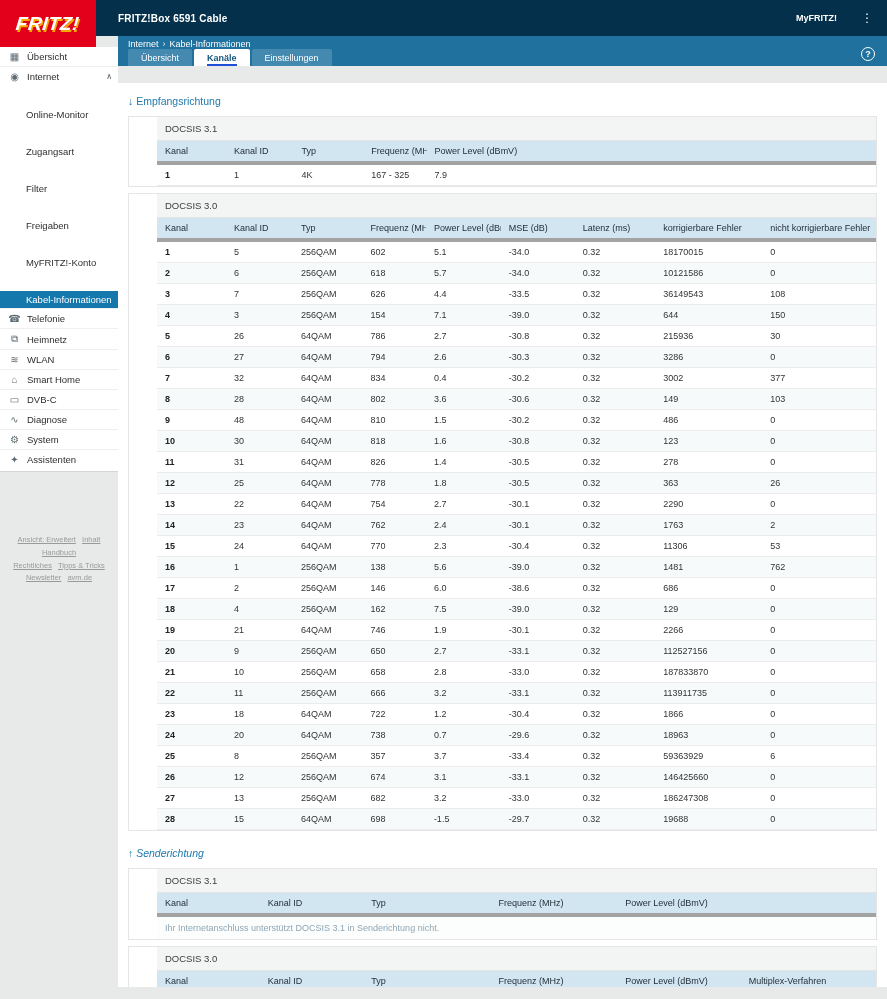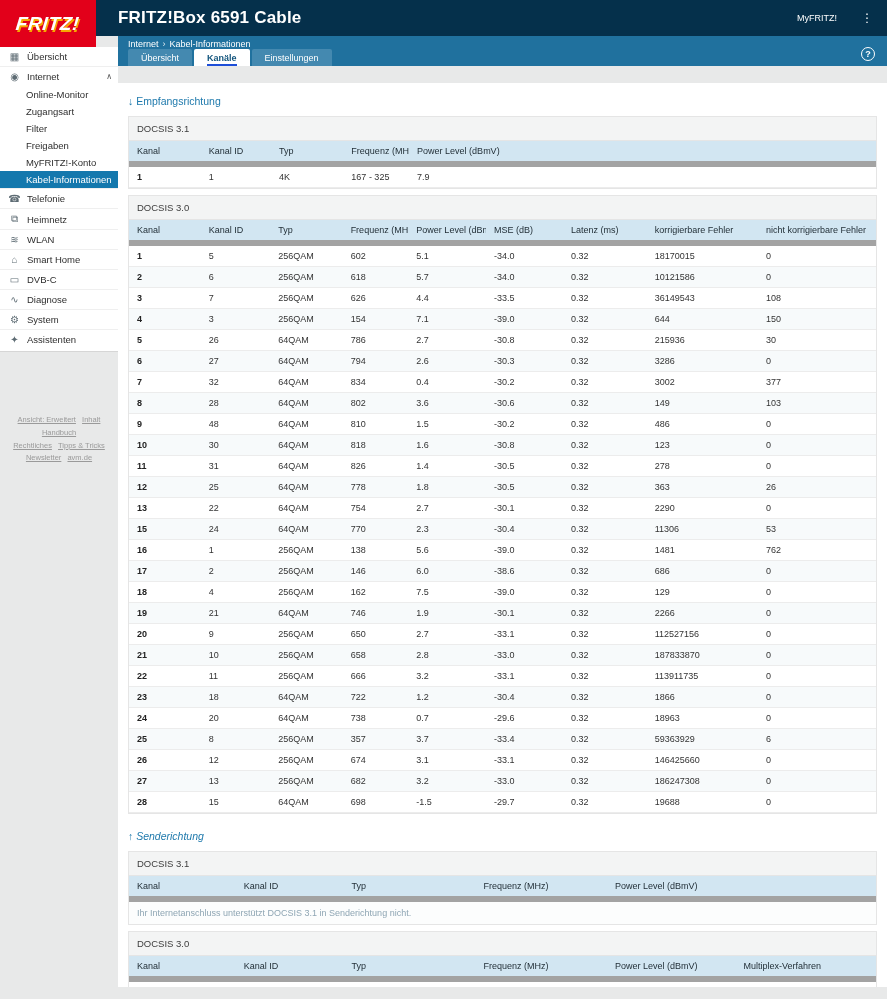--- a/index.html
+++ b/index.html
@@ -3,22 +3,22 @@
 <meta charset="utf-8">
 <style>
   * { margin:0; padding:0; box-sizing:border-box; }
   html,body { background:#e8e9e9; }
   body { font-family:"Liberation Sans", sans-serif; }
   #page { position:relative; width:887px; height:999px; background:#e8e9e9; overflow:hidden; }
 
   
   .topbar { position:absolute; top:0; left:0; right:0; height:36px; background:#05304b;
             display:flex; align-items:center; padding-left:118px; padding-right:10px; z-index:4; }
-  .topbar .title { color:#fff; font-size:17px; font-weight:bold; letter-spacing:.2px; }
-  .topbar .myfritz { margin-left:auto; margin-right:20px; color:#fff; font-size:9px; font-weight:normal; cursor:pointer; }
+  .topbar .title { color:#fff; font-size:10px; font-weight:bold; letter-spacing:.2px; }
+  .topbar .myfritz { margin-left:auto; margin-right:20px; color:#fff; font-size:9px; font-weight:bold; cursor:pointer; }
   .topbar .dots { color:#fff; font-size:12px; cursor:pointer; padding:0 4px; }
 
   .logo { position:absolute; top:0; left:0; width:96px; height:47px; background:#e2001a; z-index:6;
           display:flex; align-items:center; justify-content:center; cursor:pointer; }
   .logo span { color:#fff; font-style:italic; font-weight:bold; font-size:19px; letter-spacing:.5px;
                text-shadow:1.5px 1.5px 0 #f6a800; transform:skewX(-6deg); }
 
   
   .bluebar { position:absolute; top:36px; left:118px; right:0; height:30px; background:#20719e; z-index:3; }
   .breadcrumb { padding:3px 10px 0; color:#fff; font-size:9px; }
@@ -32,34 +32,34 @@
 
   
   .sidebar { position:absolute; top:47px; left:0; width:118px; bottom:0; z-index:2; }
   .side-menu { background:#fff; border-bottom:1px solid #d6d6d6; padding-bottom:2px; }
   .side-item { display:flex; align-items:center; gap:6px; padding:4px 6px 4px 8px; font-size:9.5px; color:#2e2e2e;
                cursor:pointer; border-top:1px solid #efefef; min-height:18px; }
   .side-item:first-child { border-top:none; }
   .s-icon { width:13px; text-align:center; color:#5d6b73; font-size:10px; flex:0 0 13px; }
   .chev { margin-left:auto; font-size:8px; color:#555; }
   .sub-item { padding:3px 6px 3px 26px; font-size:9.5px; color:#2e2e2e; cursor:pointer; min-height:16px;
-              display:flex; align-items:flex-end; }
+              display:flex; align-items:flex-end;margin-top:20px; }
   .sub-item.active { background:#1478ad; color:#fff; }
   .side-footer { margin-top:62px; text-align:center; font-size:7.5px; color:#9a9a9a; line-height:1.7; }
   .side-footer span { cursor:pointer; margin:0 2px;text-decoration:underline; }
 
   
   .content { position:absolute; top:66px; left:118px; right:0; bottom:12px; background:#fff; padding:8px 10px; overflow:hidden; z-index:1;margin-top:17px; }
   .sec-title { color:#1e79ac; font-size:10.5px; margin:4px 0 9px; }
   .sec-title.tx { margin-top:16px;font-style:italic; }
-  .table-section { border:1px solid #e5e5e5; margin-bottom:6px; }
+  .table-section { border:1px solid #e5e5e5; margin-bottom:6px;padding-left:28px; }
   .docsis-band { background:#f3f4f4; border-bottom:1px solid #e5e5e5; padding:6px 8px; font-size:9.5px; color:#3c3c3c; }
   table.tbl { width:100%; border-collapse:collapse; table-layout:fixed; }
   .tbl th { background:#d2e6f2; text-align:left; font-weight:normal; font-size:9px; color:#1e2b33;
-            padding:5px 8px; border-bottom:6px solid #a3a3a3; white-space:nowrap; overflow:hidden; }
+            padding:5px 8px; border-bottom:4px solid #a3a3a3; white-space:nowrap; overflow:hidden; }
   .tbl td { font-size:9px; color:#333; padding:5px 8px; border-bottom:1px solid #ececec; white-space:nowrap; overflow:hidden; }
   .tbl td:first-child { font-weight:bold; color:#222; }
   .tbl tbody tr:nth-child(even) { background:#f7fafb; }
   .note { padding:6px 8px; font-size:9px; color:#8fa6b4; background:#fcfdfd; }
 </style>
 </head>
 <body>
 
 <div id="page">
 
@@ -369,20 +369,31 @@
               <td>22</td>
               <td>64QAM</td>
               <td>754</td>
               <td>2.7</td>
               <td>-30.1</td>
               <td>0.32</td>
               <td>2290</td>
               <td>0</td>
             </tr>
             <tr>
+              <td>14</td>
+              <td>23</td>
+              <td>64QAM</td>
+              <td>762</td>
+              <td>2.4</td>
+              <td>-30.1</td>
+              <td>0.32</td>
+              <td>1763</td>
+              <td>2</td>
+            </tr>
+            <tr>
               <td>15</td>
               <td>24</td>
               <td>64QAM</td>
               <td>770</td>
               <td>2.3</td>
               <td>-30.4</td>
               <td>0.32</td>
               <td>11306</td>
               <td>53</td>
             </tr>

